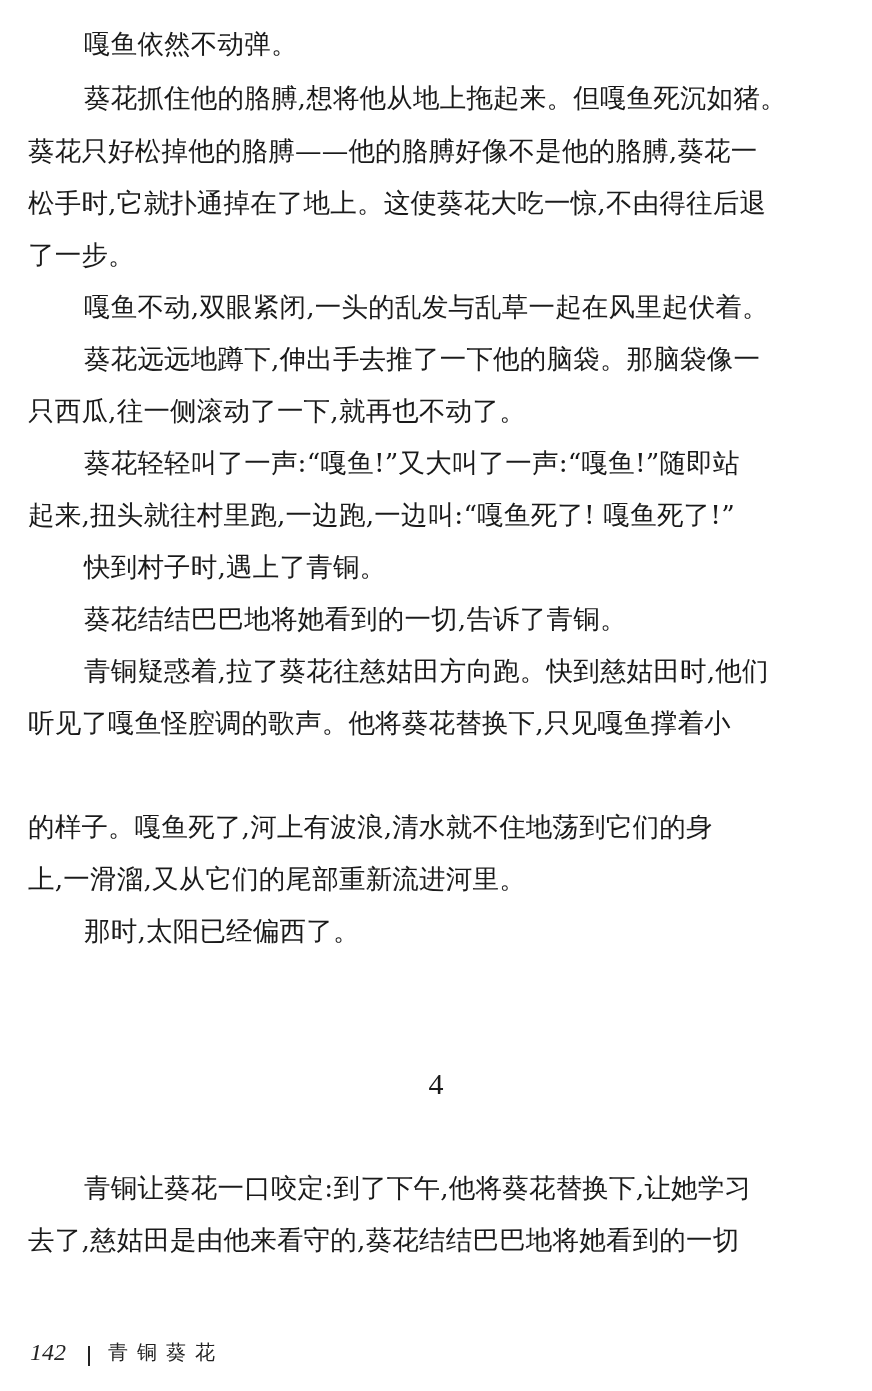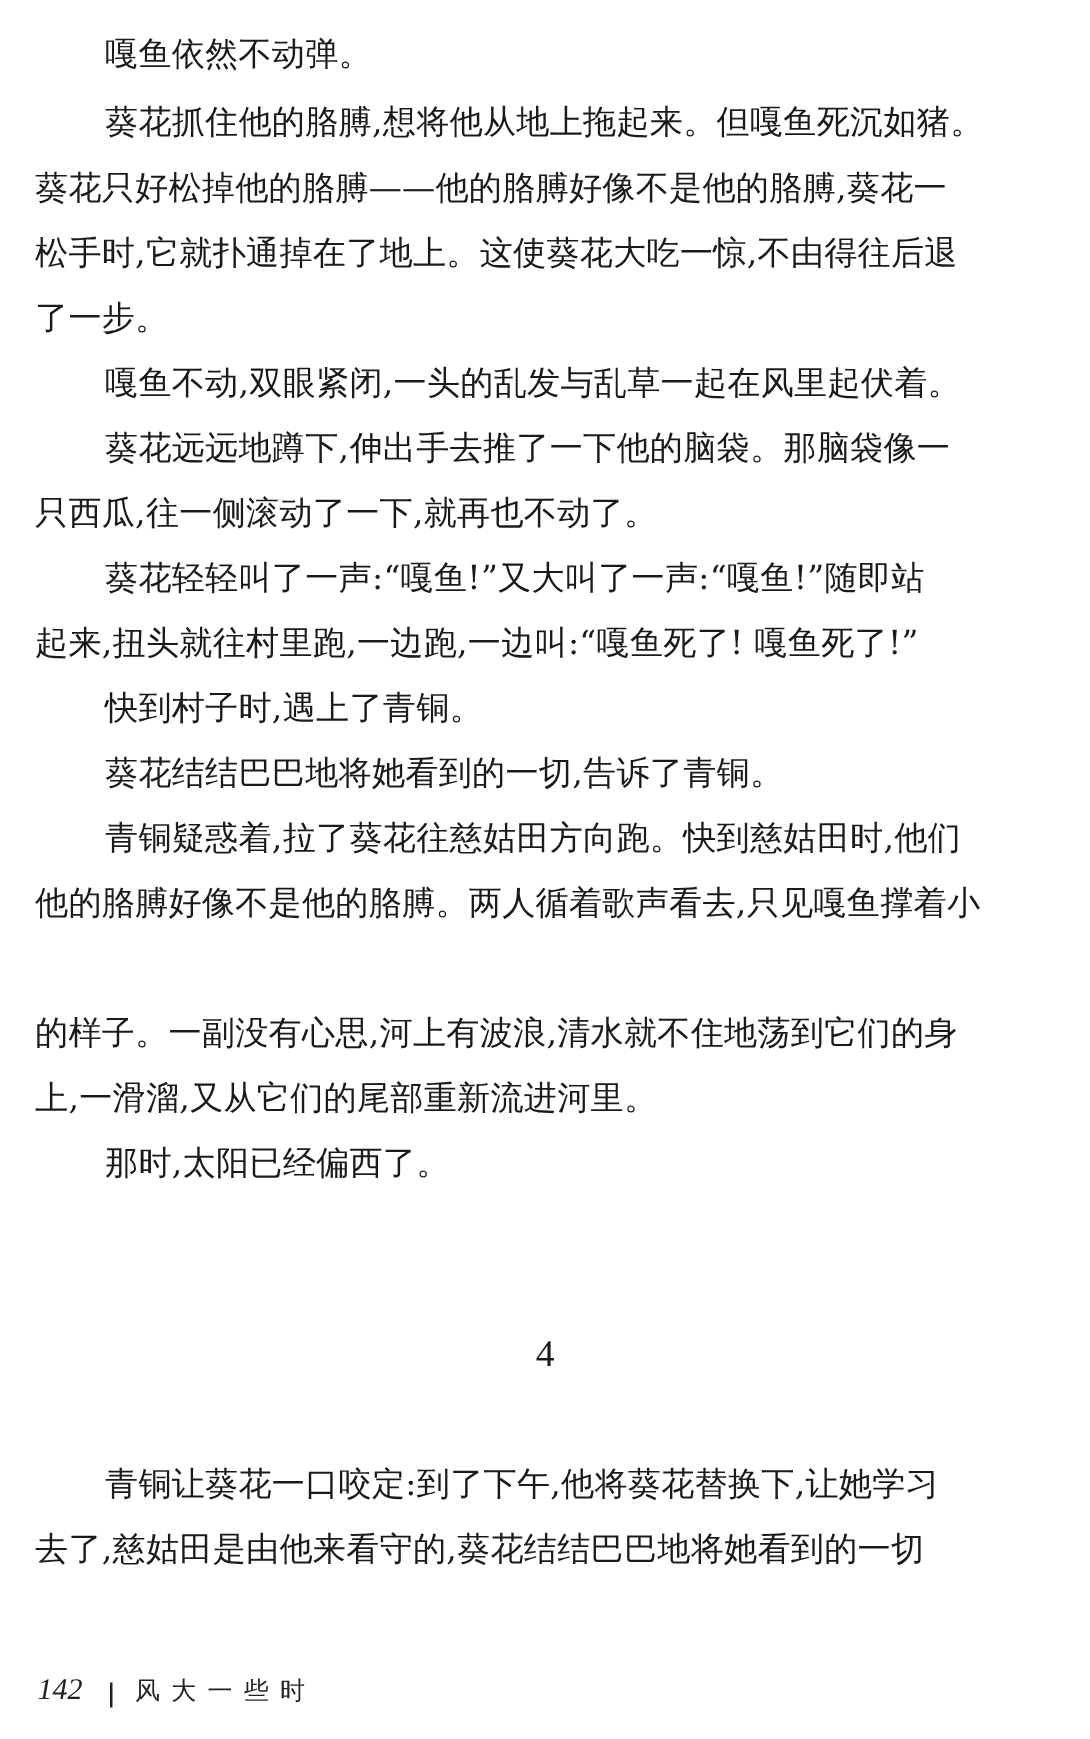--- a/index.html
+++ b/index.html
@@ -26,28 +26,28 @@
   <div class="line" style="top:135px">葵花只好松掉他的胳膊——他的胳膊好像不是他的胳膊,葵花一</div>
   <div class="line" style="top:239px">了一步。</div>
   <div class="line indent" style="top:291px">嘎鱼不动,双眼紧闭,一头的乱发与乱草一起在风里起伏着。</div>
   <div class="line indent" style="top:343px">葵花远远地蹲下,伸出手去推了一下他的脑袋。那脑袋像一</div>
   <div class="line indent" style="top:447px">葵花轻轻叫了一声:“嘎鱼!”又大叫了一声:“嘎鱼!”随即站</div>
   <div class="line" style="top:395px">只西瓜,往一侧滚动了一下,就再也不动了。</div>
   <div class="line" style="top:499px">起来,扭头就往村里跑,一边跑,一边叫:“嘎鱼死了! 嘎鱼死了!”</div>
   <div class="line indent" style="top:551px">快到村子时,遇上了青铜。</div>
   <div class="line indent" style="top:603px">葵花结结巴巴地将她看到的一切,告诉了青铜。</div>
   <div class="line indent" style="top:655px">青铜疑惑着,拉了葵花往慈姑田方向跑。快到慈姑田时,他们</div>
-  <div class="line" style="top:707px">他的胳膊好像不是他的胳膊。两人循着歌声看去,只见嘎鱼撑着小</div>
-  <div class="line" style="top:811px">的样子。一副没有心思,河上有波浪,清水就不住地荡到它们的身</div>
+  <div class="line" style="top:707px">听见了嘎鱼怪腔调的歌声。他将葵花替换下,只见嘎鱼撑着小</div>
+  <div class="line" style="top:811px">的样子。嘎鱼死了,河上有波浪,清水就不住地荡到它们的身</div>
   <div class="line indent" style="top:915px">那时,太阳已经偏西了。</div>
   <div class="line" style="top:863px">上,一滑溜,又从它们的尾部重新流进河里。</div>
 
   <div class="section-num">4</div>
 
   <div class="line indent" style="top:1172px">青铜让葵花一口咬定:到了下午,他将葵花替换下,让她学习</div>
   <div class="line" style="top:1224px">去了,慈姑田是由他来看守的,葵花结结巴巴地将她看到的一切</div>
 
   <div class="footer">
     <span class="page-num">142</span>
     <span class="divider"></span>
-    <span class="book-title">风大一些时</span>
+    <span class="book-title">青铜葵花</span>
   </div>
 </div>
 
 </body></html>

